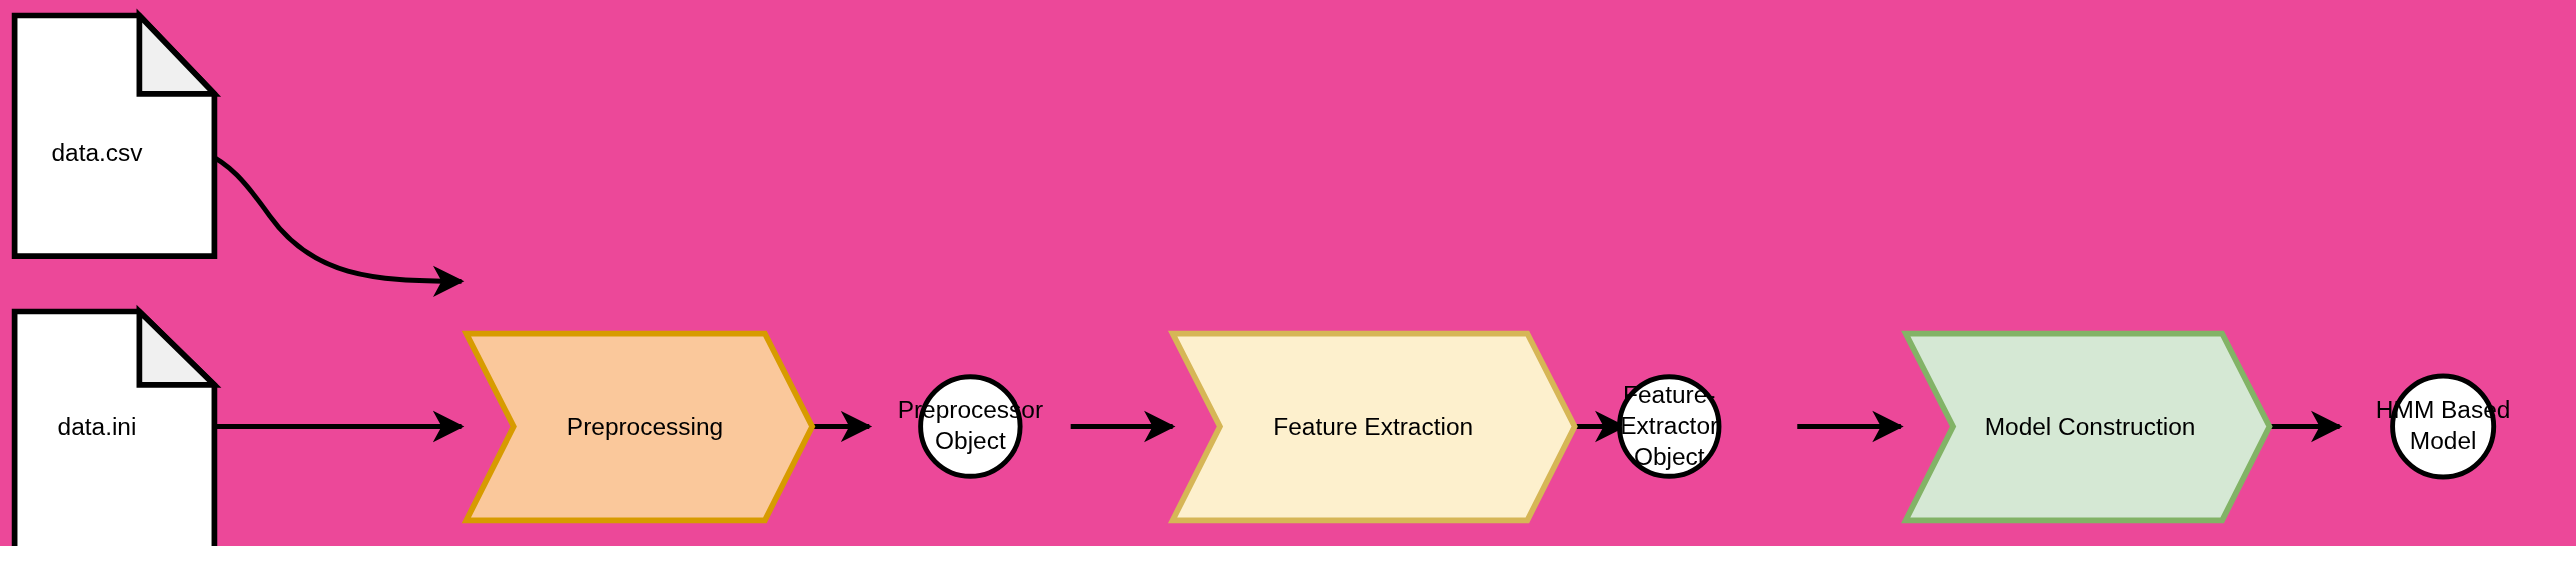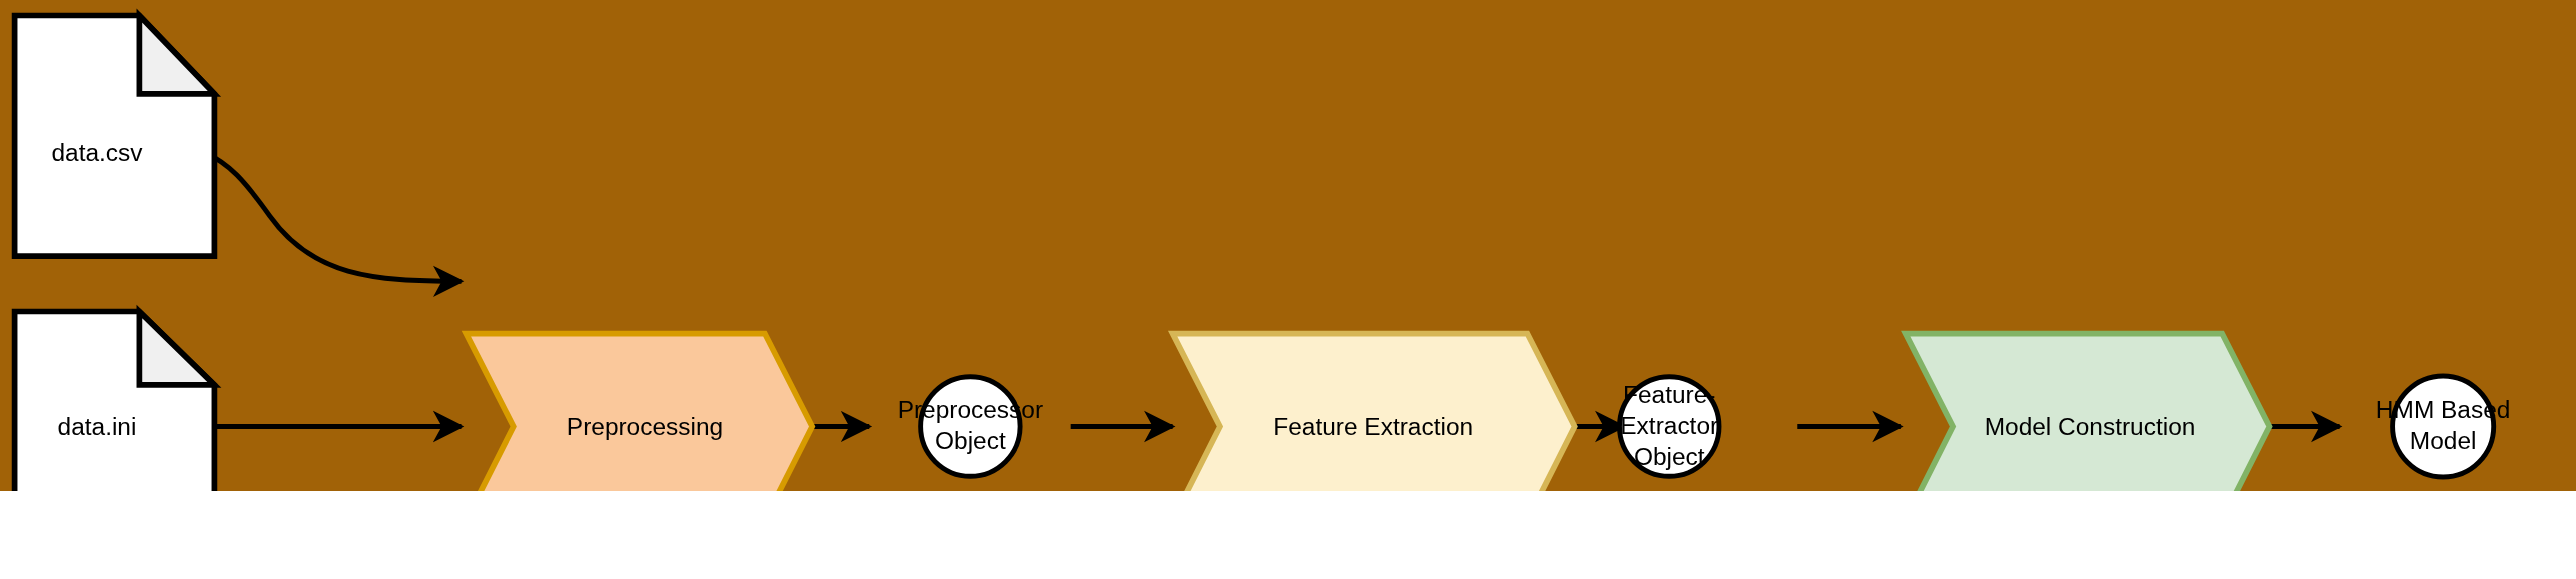--- a/index.html
+++ b/index.html
@@ -3,22 +3,22 @@
 <meta charset="utf-8">
 <style>
   html, body {
     margin: 0;
     padding: 0;
     background: #ffffff;
   }
   #canvas {
     position: relative;
     width: 2576px;
-    height: 491px;
-    background: #a16207;
+    height: 546px;
+    background: #ec4899;
     overflow: hidden;
     font-family: "Liberation Sans", sans-serif;
     text-align: right;
   }
   #diagram {
     position: absolute;
     left: 0;
     top: 0;
     width: 2576px;
     height: 579px;

